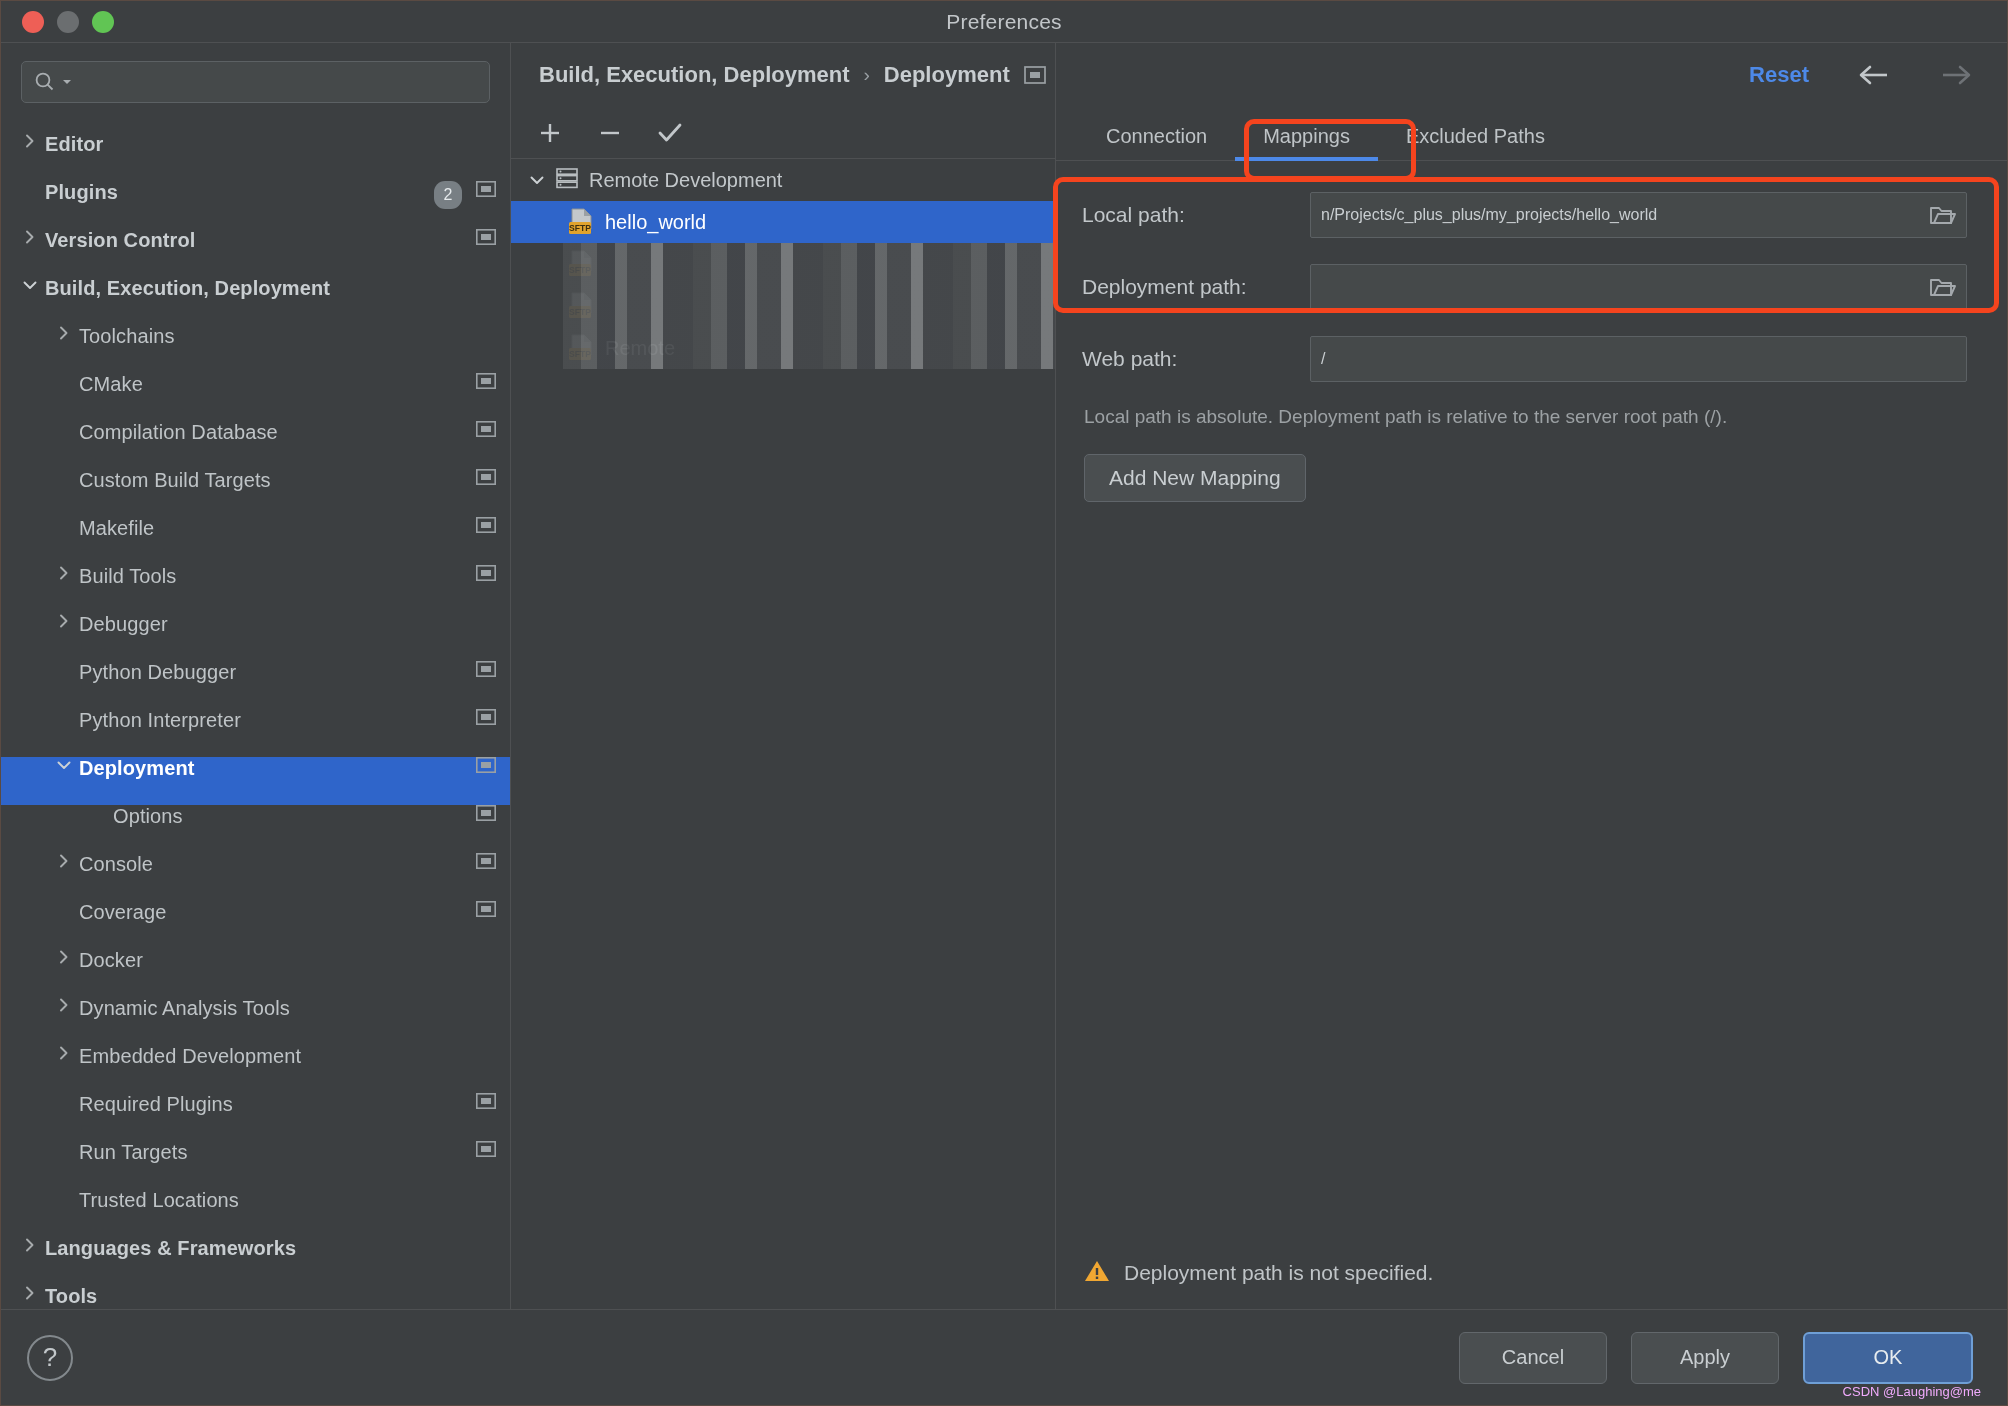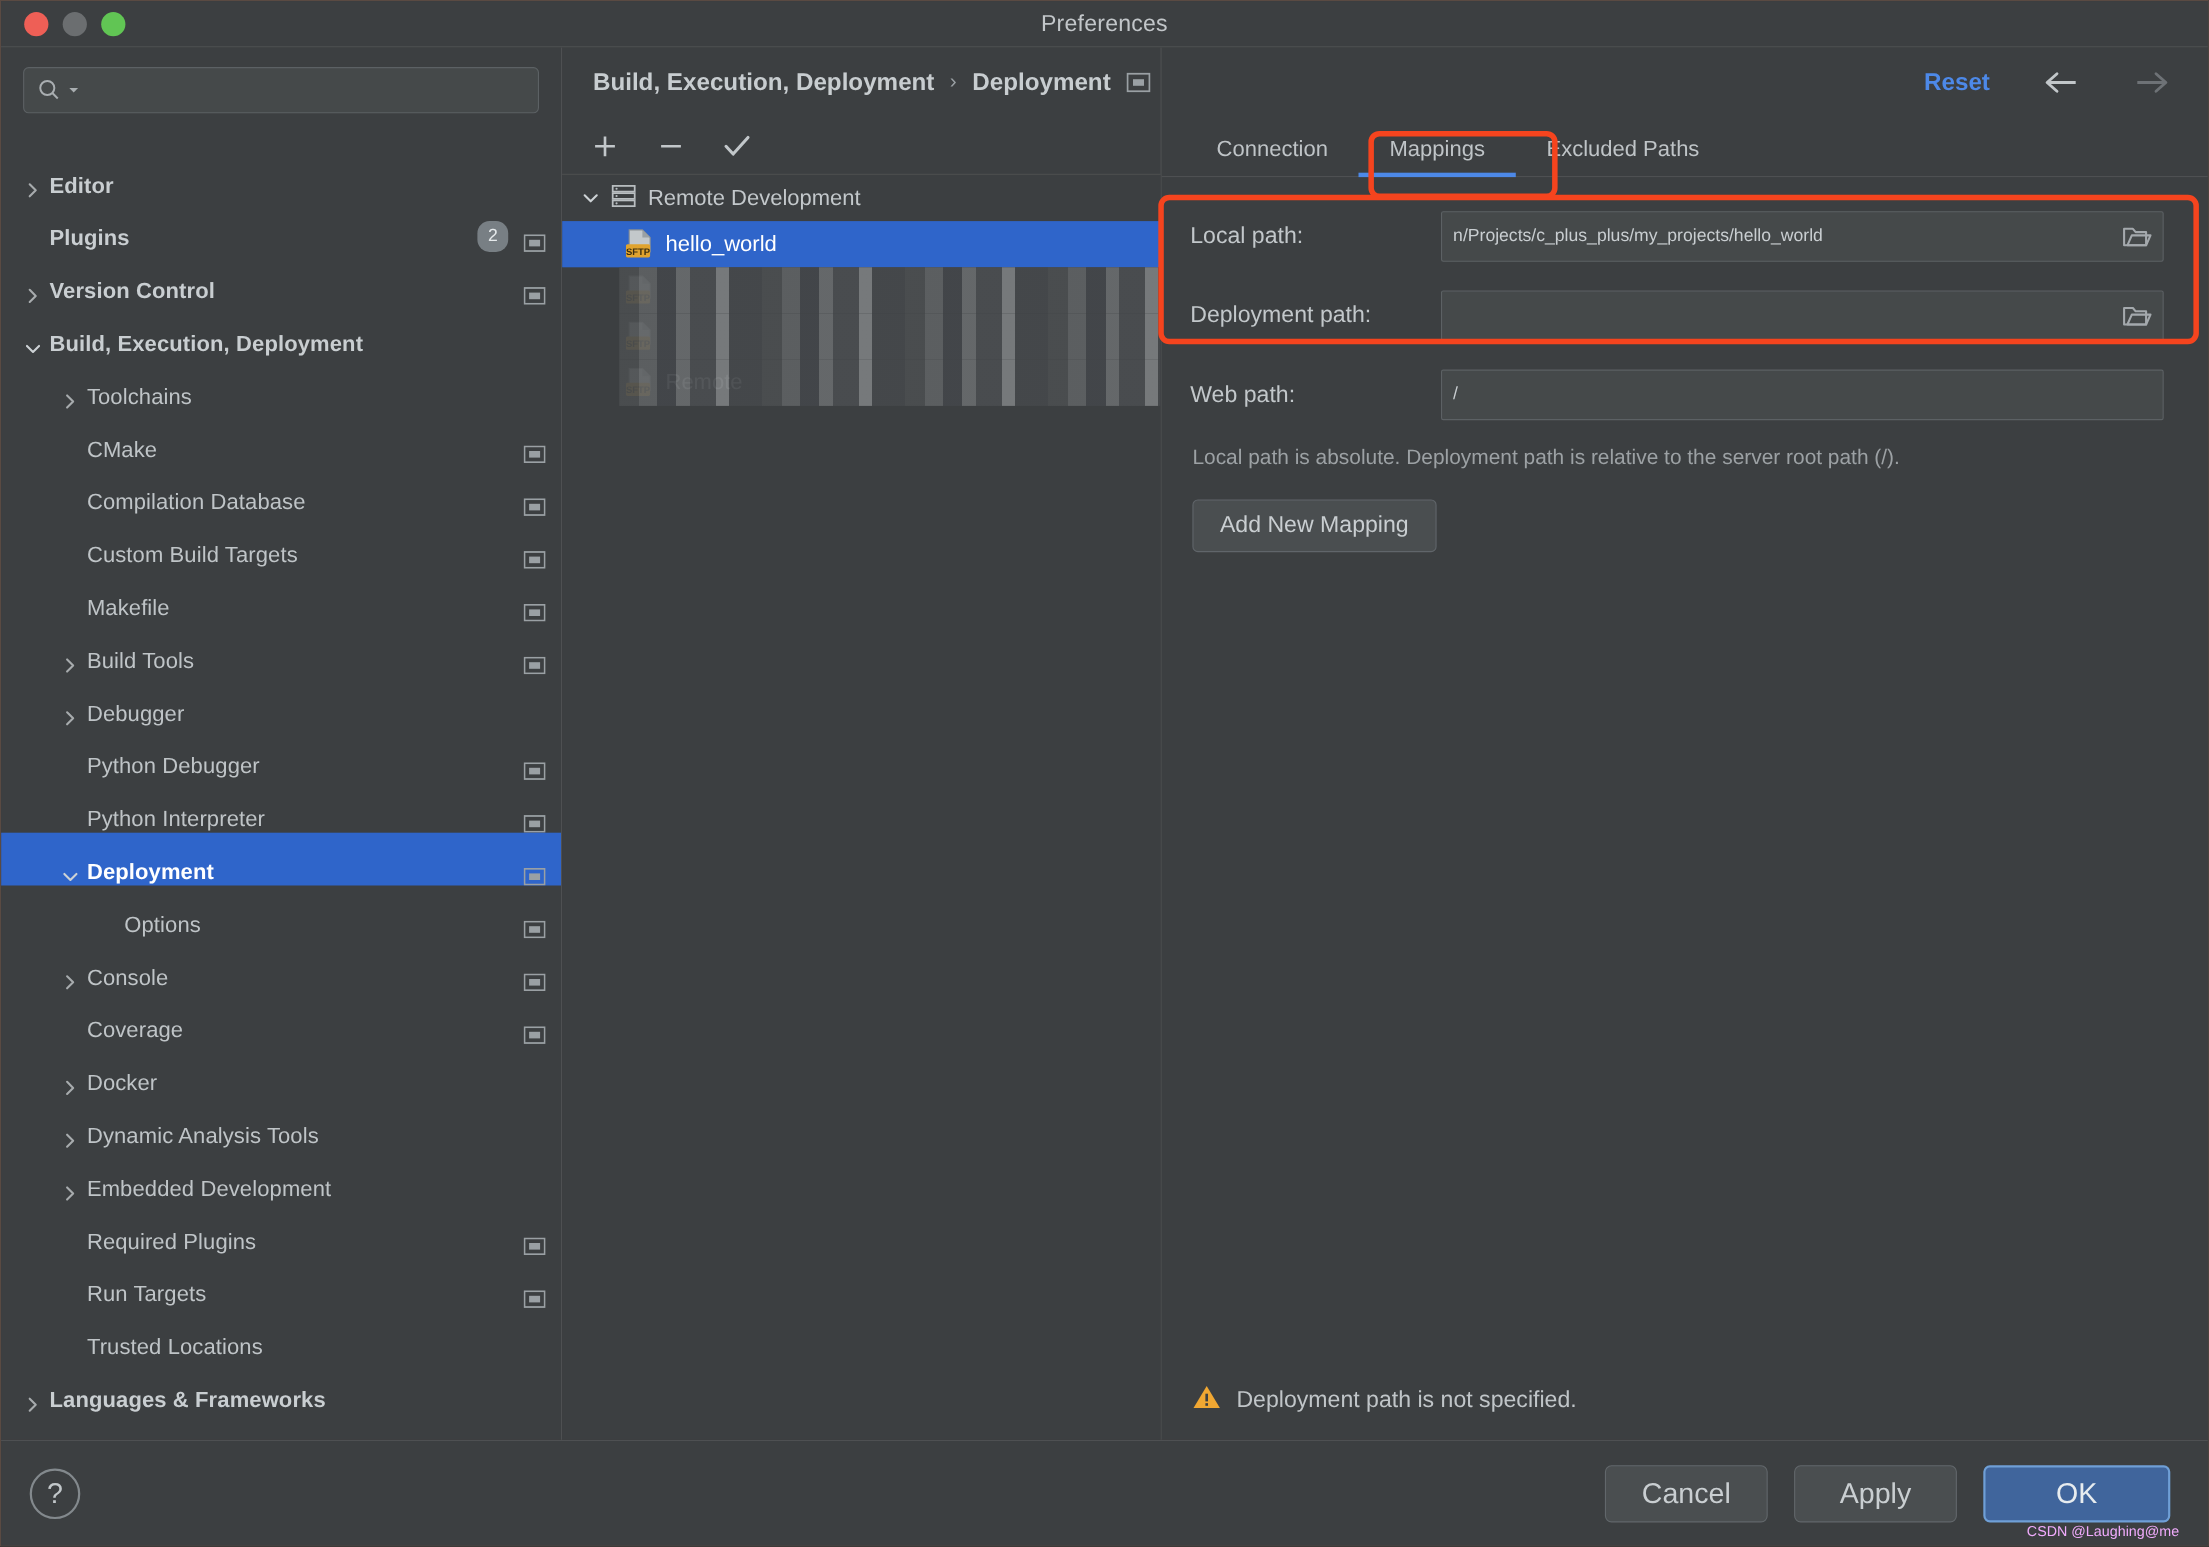--- a/index.html
+++ b/index.html
@@ -57,21 +57,21 @@
   .search-box svg { display:block; }
   .search-input {
     flex: 1; background: transparent; border: none; outline: none;
     color: #c8ccce; font-size: 17px; font-family: "Liberation Sans", sans-serif;
   }
   .tree {
     flex: 1; overflow: hidden; padding-top: 16px;
     position: relative;
   }
   .tree-row {
-    height: 48px; display: flex; align-items: flex-end;
+    height: 48px; display: flex; align-items: flex-start;
     position: relative; padding-right: 14px;
     cursor: default;
   }
   .tree-row.selected { background: #2f65ca; }
   .twisty {
     width: 30px; flex: 0 0 30px; display: flex; align-items: center; justify-content: center;
     color: #a7abad; font-size: 15px;
   }
   .twisty svg { display: block; }
   .tree-label {
@@ -177,21 +177,21 @@
   }
   .help-btn {
     width: 46px; height: 46px; border-radius: 50%;
     border: 2px solid #83898d; color: #c2c7ca;
     display: flex; align-items: center; justify-content: center;
     font-size: 26px; cursor: pointer;
   }
   .footer-spacer { flex: 1; }
   .fbtn {
     height: 52px; min-width: 148px; padding: 0 26px; margin-left: 24px;
-    border-radius: 6px; font-size: 26px; cursor: pointer;
+    border-radius: 6px; font-size: 20px; cursor: pointer;
     font-family: "Liberation Sans", sans-serif;
     background: #4a4e50; border: 1px solid #62676b; color: #c9ced1;
   }
   .fbtn.primary {
     background: #40659c; border: 2px solid #6f9fd6; color: #e7ecef;
     min-width: 170px;
   }
   .watermark {
     position: absolute; right: 26px; bottom: 6px;
     font-size: 13px; color: #f0abfc;

